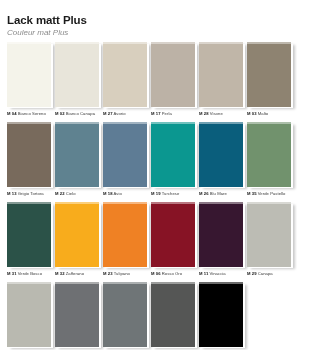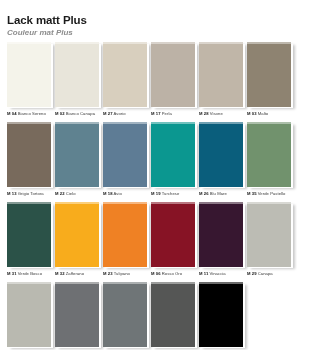--- a/index.html
+++ b/index.html
@@ -35,21 +35,20 @@
     letter-spacing: -0.1px;
     line-height: 13px;
     margin: 0;
   }
   .subtitle {
     font-size: 8px;
     font-style: italic;
     color: #8d8d8d;
     line-height: 11px;
     margin: 0;
-    font-weight: bold;
   }
 
   
   .rows {
     margin-top: 3px;
   }
   .row {
     display: flex;
     height: 80px;
     box-sizing: border-box;

